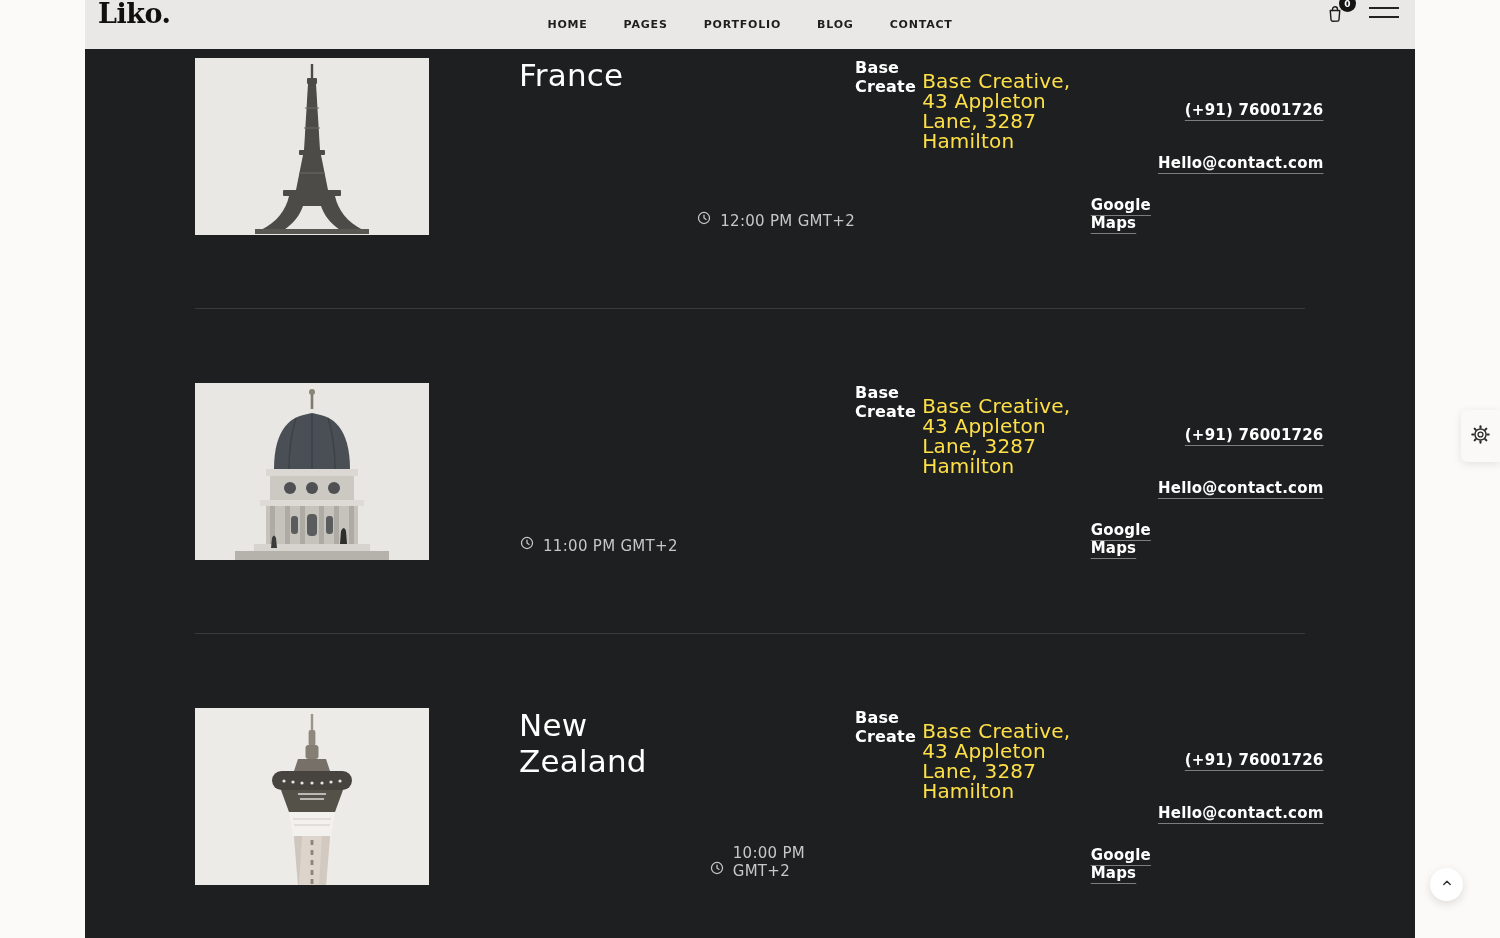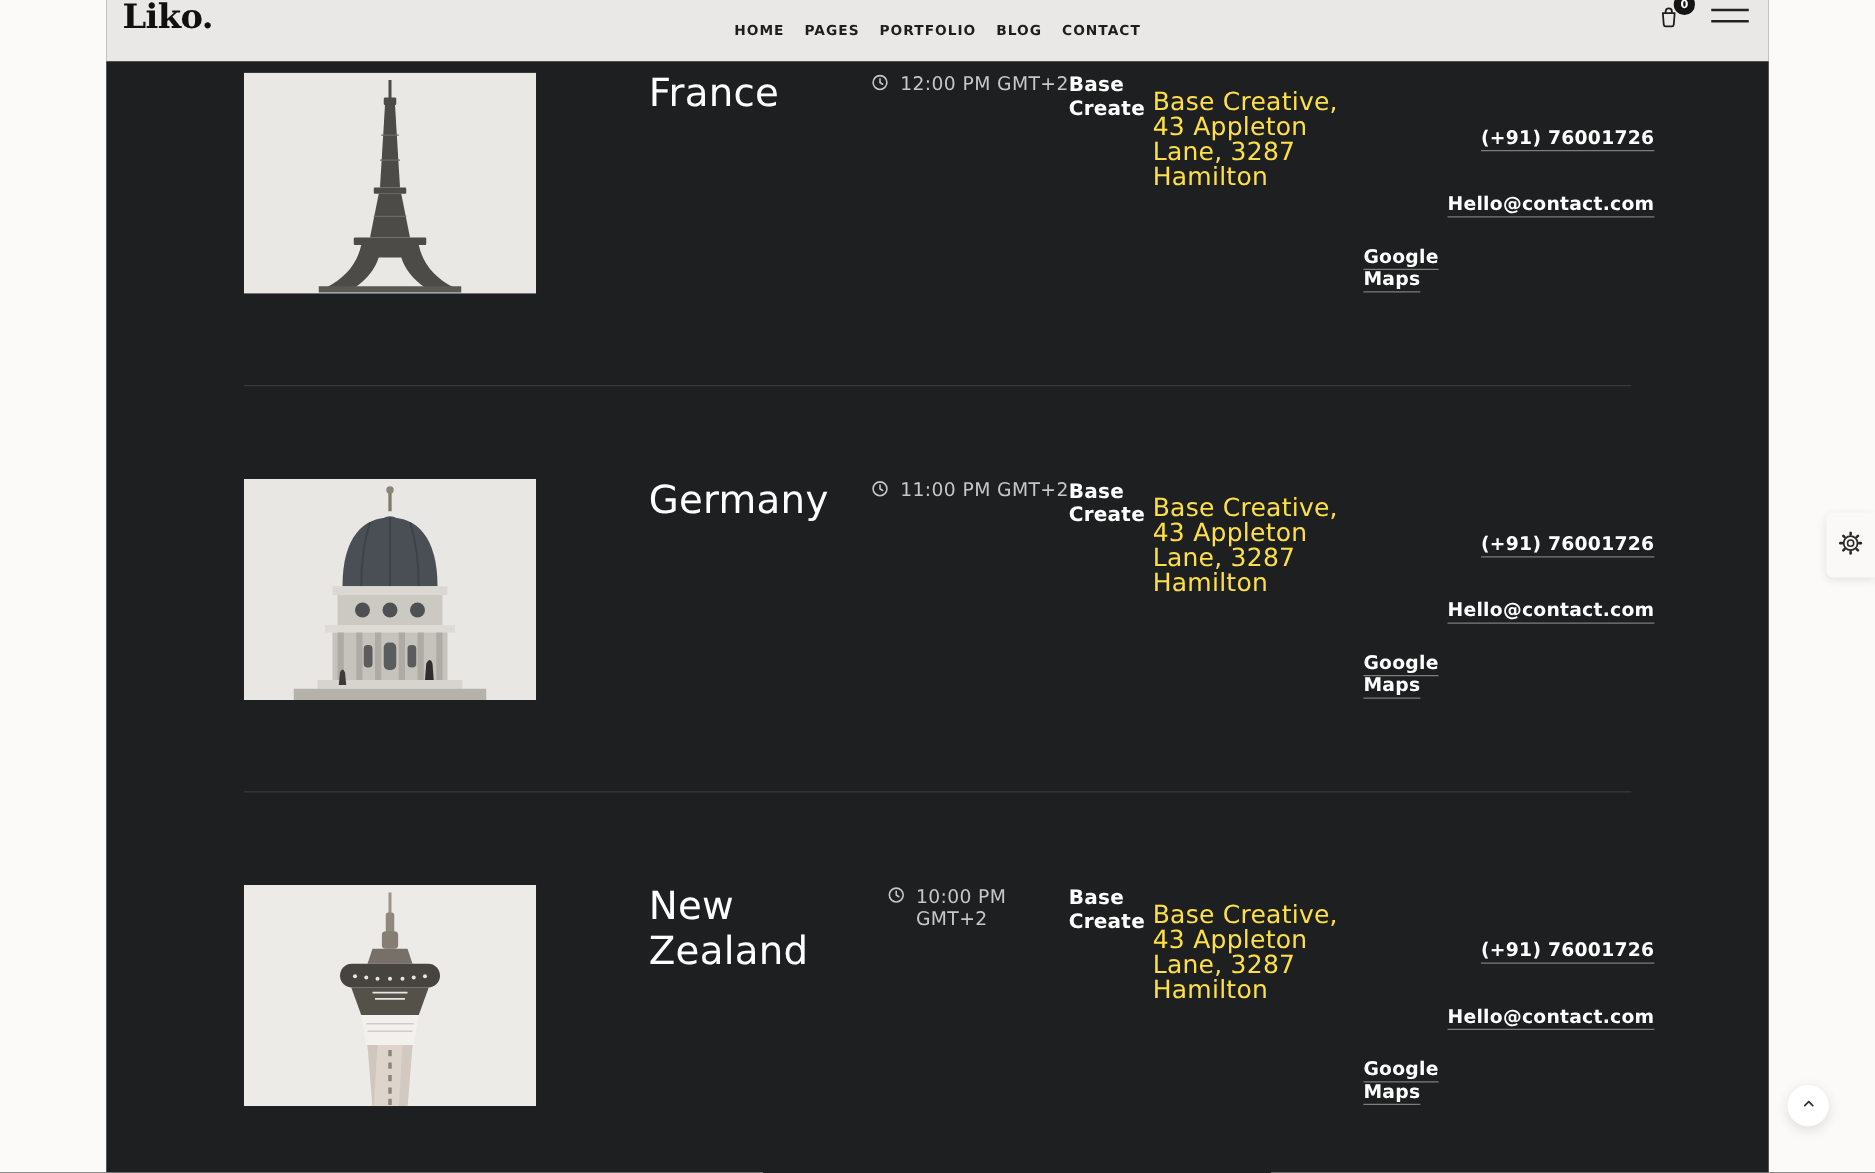--- a/index.html
+++ b/index.html
@@ -35,21 +35,21 @@
     cursor: pointer;
     line-height: 1;
   }
   .nav {
     position: absolute;
     left: 50%; top: 0;
     transform: translateX(-50%);
     height: 49px;
     display: flex;
     align-items: center;
-    gap: 16px;
+    gap: 36px;
   }
   .nav-item {
     font-size: 11px;
     font-weight: 700;
     letter-spacing: 0.8px;
     color: #1e1e1e;
     cursor: pointer;
     white-space: nowrap;
   }
   .header-right {
@@ -106,21 +106,21 @@
   }
   .loc-title {
     font-size: 31px;
     font-weight: 500;
     color: #ffffff;
     letter-spacing: 0.2px;
     line-height: 1.15;
   }
   .loc-time {
     display: flex;
-    align-items: flex-start;
+    align-items: flex-end;
     gap: 8px;
     color: #c7c7c7;
     font-size: 15px;
     letter-spacing: 0.3px;
     margin-bottom: 5px;
   }
   .loc-office {
     width: 303px;
     flex: none;
     display: flex;
@@ -304,21 +304,20 @@
               <rect x="96" y="133" width="7" height="18" rx="3"></rect>
               <rect x="131" y="133" width="7" height="18" rx="3"></rect>
             </g>
             <rect x="59" y="161" width="116" height="7" fill="#d7d4cf"></rect>
             <rect x="40" y="168" width="154" height="9" fill="#b5b2ac"></rect>
             <path d="M146 148 q3 -6 5 0 l1 13 h-7 Z" fill="#2e2e2c"></path>
             <path d="M77 155 q2 -5 4 0 l1 10 h-6 Z" fill="#3a3a38"></path>
           </svg>
         </div>
         <div class="loc-main">
-          <h2 class="loc-title">Germany</h2>
           <div class="loc-time">
             <span>
               <svg width="16" height="16" viewBox="0 0 24 24" fill="none" stroke="#c7c7c7" stroke-width="1.9" stroke-linecap="round">
                 <circle cx="12" cy="12" r="8.3"></circle>
                 <path d="M12 7.6V12l3.1 2.1"></path>
               </svg>
             </span>
             <span>11:00 PM GMT+2</span>
           </div>
         </div>

